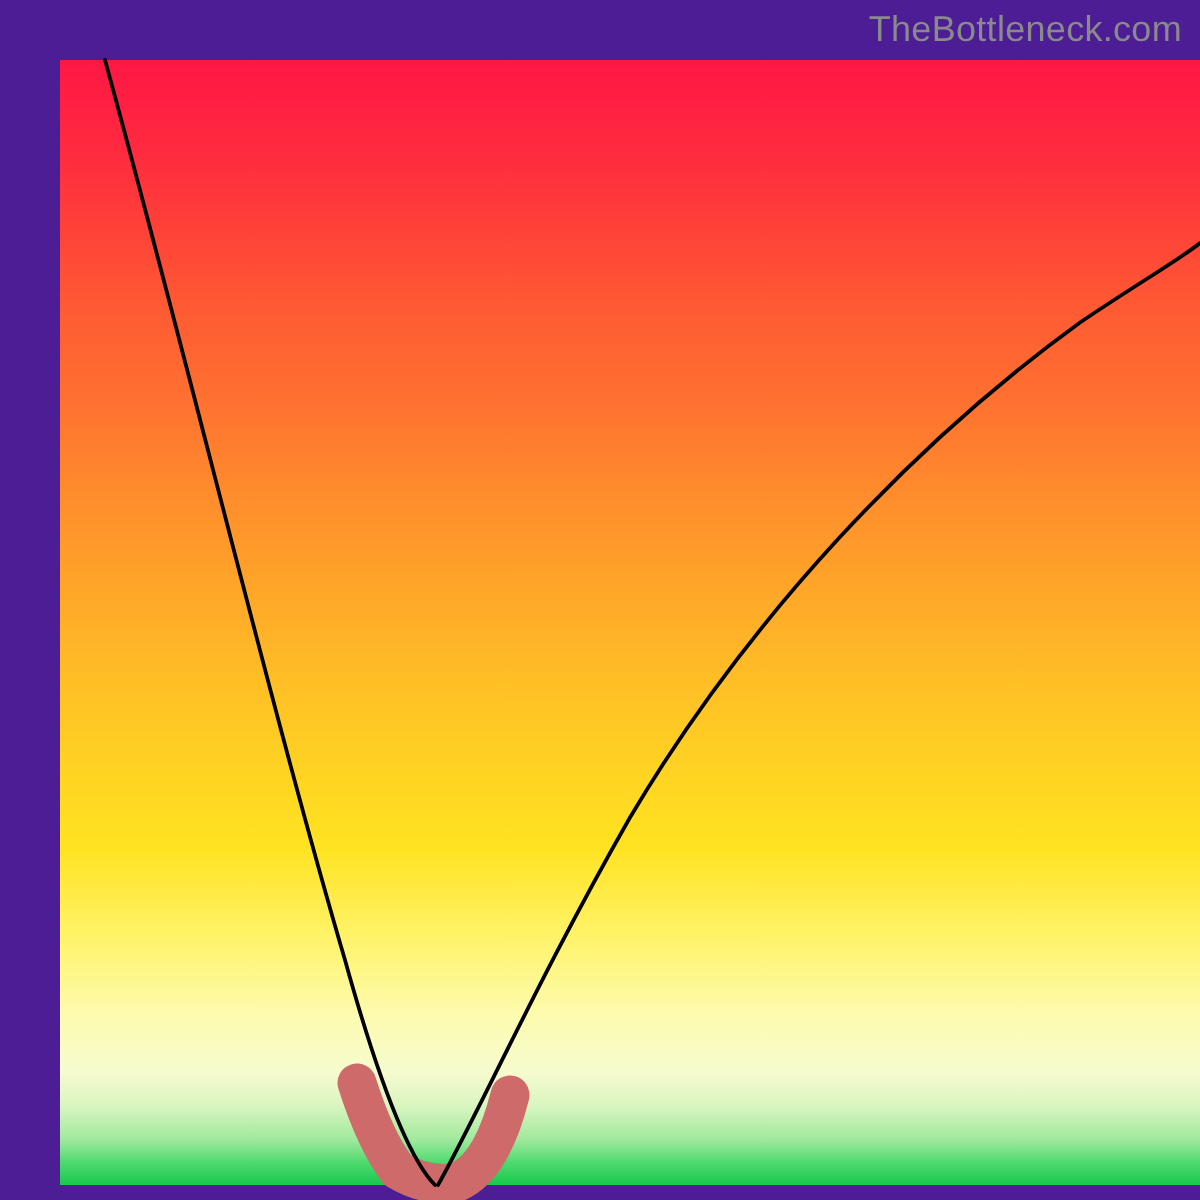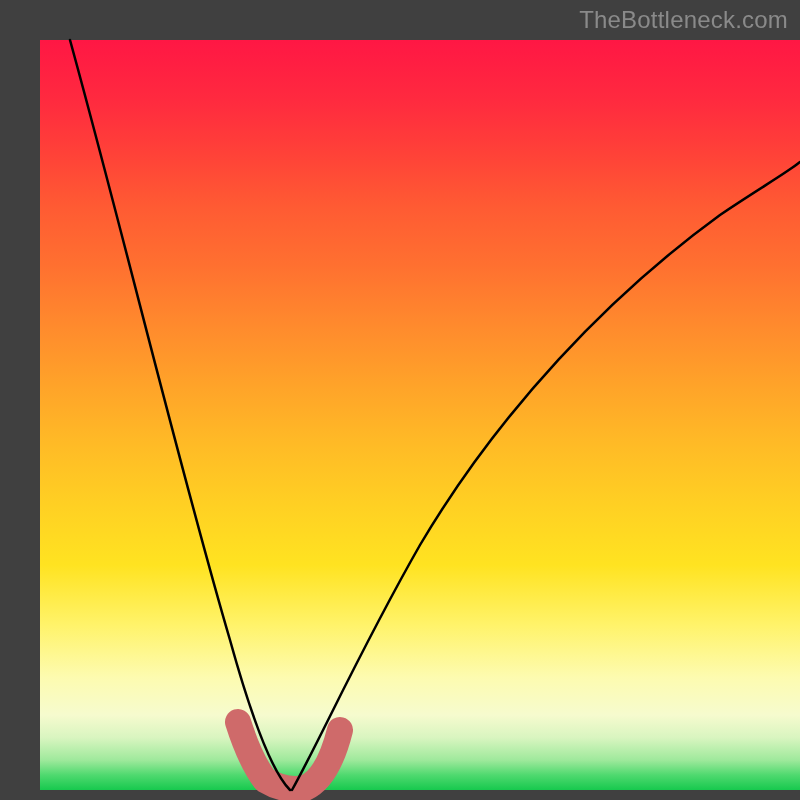--- a/index.html
+++ b/index.html
@@ -8,21 +8,21 @@
     width: 800px;
     height: 800px;
     overflow: hidden;
     background: #000;
     font-family: Arial, Helvetica, sans-serif;
   }
   .frame {
     position: relative;
     width: 800px;
     height: 800px;
-    background: #404040;
+    background: #4c1d95;
   }
   .plot-area {
     position: absolute;
     left: 40px;
     top: 40px;
     width: 760px;
     height: 750px;
     
     background: linear-gradient(
       to bottom,

